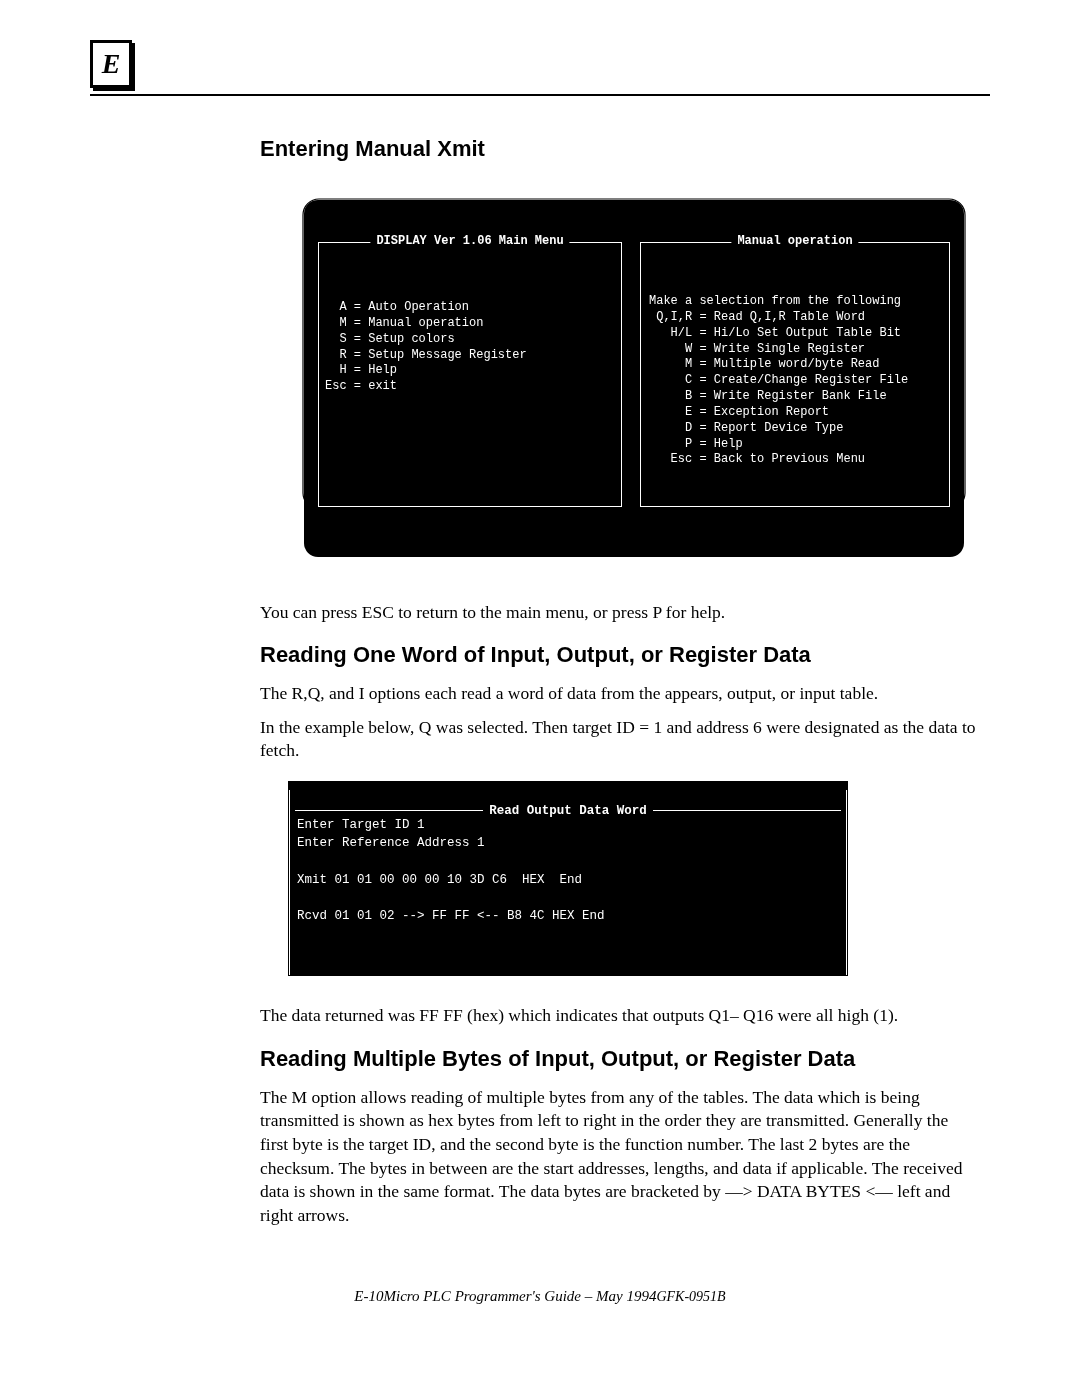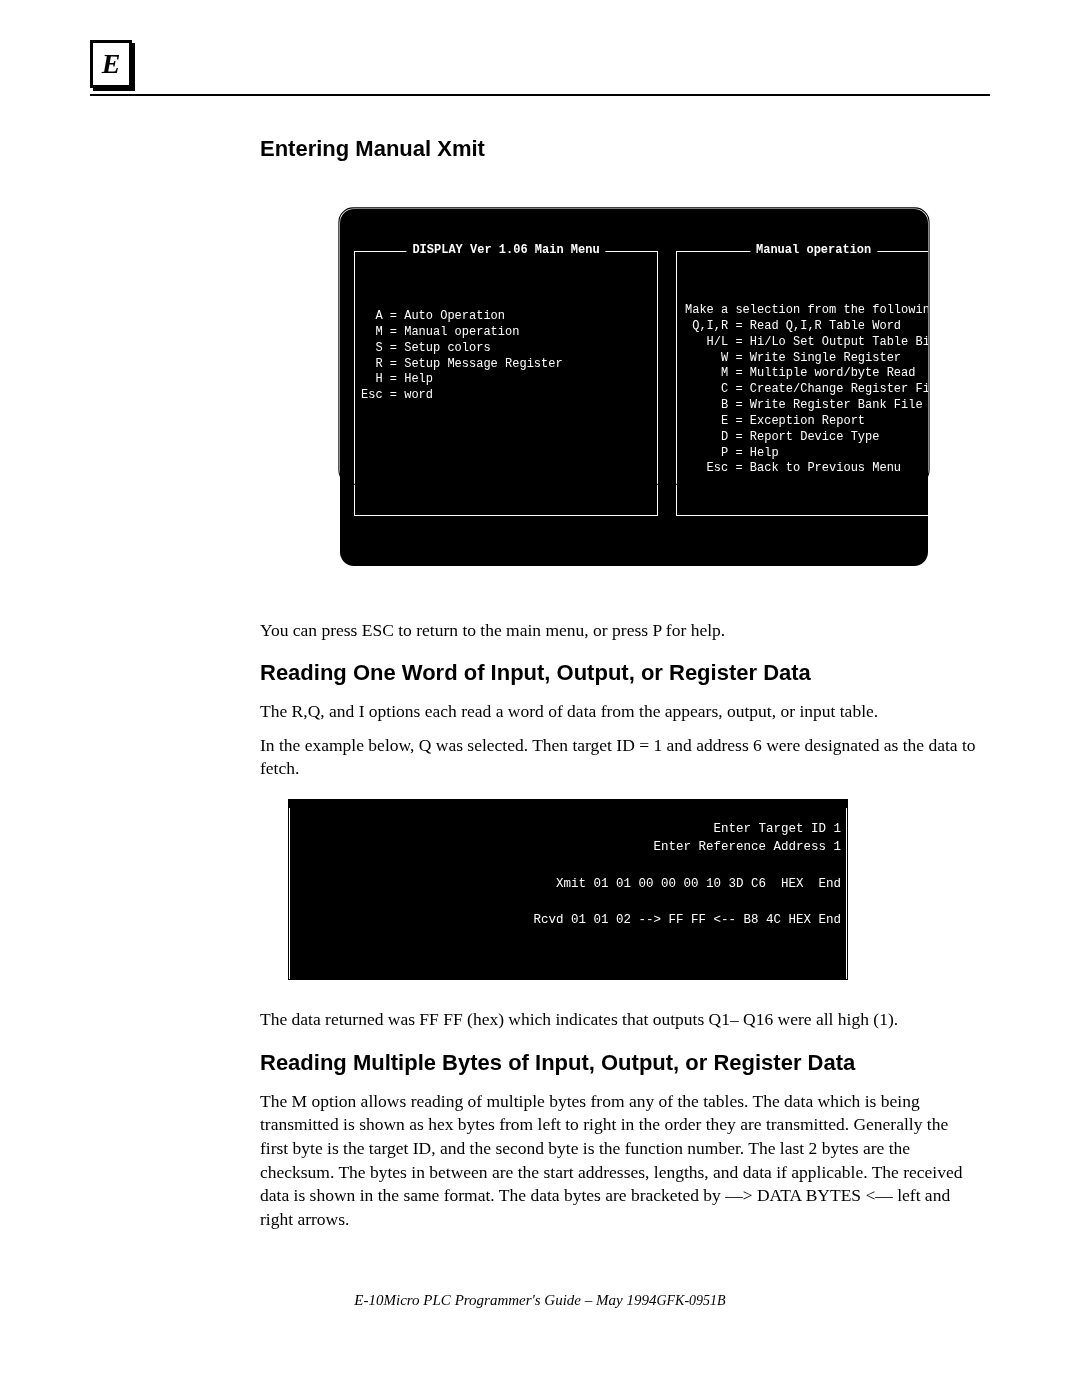--- a/index.html
+++ b/index.html
@@ -62,22 +62,22 @@
     color: #fff;
     font-family: 'Courier New', monospace;
     font-size: 12px;
     line-height: 1.32;
     white-space: pre;
     padding: 4px 6px 18px 6px;
     position: relative;
   }
   .term-container {
     position: relative;
-    width: 588px;
-    margin: 17px auto;
+    width: 660px;
+    margin: 8px auto;
   }
   .rounded-overlay {
     position: absolute;
     inset: -2px;
     pointer-events: none;
   }
   .term-cols {
     display: flex;
     gap: 18px;
     padding: 0 8px;
@@ -164,21 +164,21 @@
       <div class="term-container">
         <div class="terminal" style="min-height:300px; border-radius:14px; padding-top:2px;">
           <div class="term-cols">
             <div class="panel panel-left">
               <span class="panel-title">DISPLAY Ver 1.06 Main Menu</span>
               <div style="padding-top:6px;">  A = Auto Operation
   M = Manual operation
   S = Setup colors
   R = Setup Message Register
   H = Help
-Esc = word</div>
+Esc = exit</div>
             </div>
             <div class="panel panel-right">
               <span class="panel-title">Manual operation</span>
               <div>Make a selection from the following
  Q,I,R = Read Q,I,R Table Word
    H/L = Hi/Lo Set Output Table Bit
      W = Write Single Register
      M = Multiple word/byte Read
      C = Create/Change Register File
      B = Write Register Bank File
@@ -196,21 +196,21 @@
     </div>
 
     <p class="body">You can press ESC to return to the main menu, or press P for help.</p>
 
     <h2 class="section">Reading One Word of Input, Output, or Register Data</h2>
     <p class="body">The R,Q, and I options each read a word of data from the appears, output, or input table.</p>
     <p class="body">In the example below, Q was selected.  Then target ID = 1 and address 6 were designated as the data to fetch.</p>
 
     <div class="terminal2-wrap">
       <div class="terminal2">
-<div class="sideborder-l"></div><div class="sideborder-r"></div><div style="padding-left:2px;text-align:right;">Enter Target ID 1
+<div class="sideborder-l"></div><div class="sideborder-r"></div><div class="title-row"><div class="line"></div><span class="lbl">Read Output Data Word</span></div><div style="padding-left:2px;">Enter Target ID 1
 Enter Reference Address 1
 
 Xmit 01 01 00 00 00 10 3D C6  HEX  End
 
 Rcvd 01 01 02 --&gt; FF FF &lt;-- B8 4C HEX End</div>
       </div>
     </div>
 
     <p class="body">The data returned was FF FF (hex) which indicates that outputs Q1– Q16 were all high (1).</p>
 

